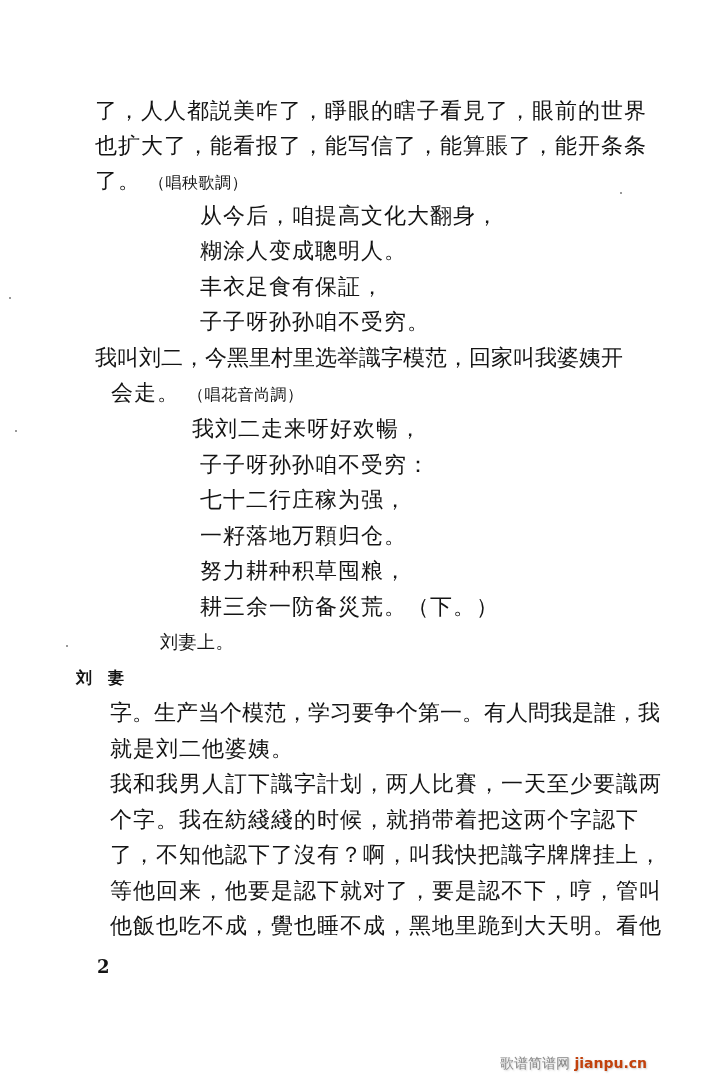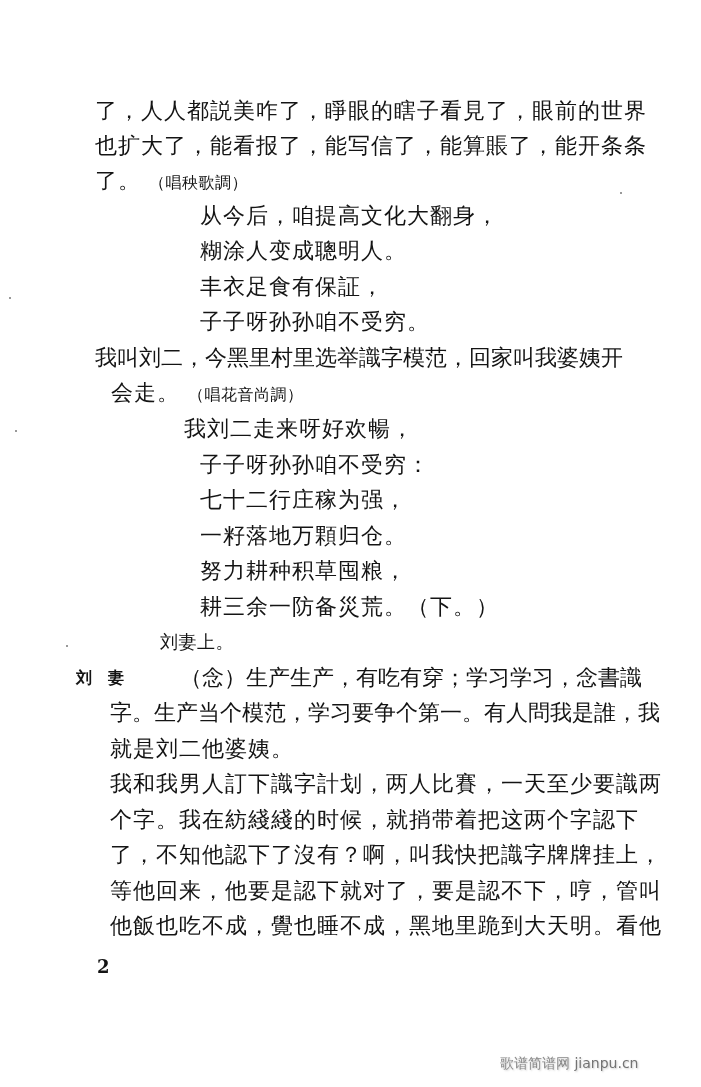--- a/index.html
+++ b/index.html
@@ -49,21 +49,22 @@
       position: absolute;
       left: 500px;
       top: 1055px;
       font-family: "DejaVu Sans", sans-serif;
       font-size: 14px;
       color: #888888;
       white-space: nowrap;
       text-shadow: 1px 1px 2px #cccccc;
     }
     .watermark .wm-domain {
-      color: #737373;
+      color: #c2410c;
+      font-weight: bold;
     }
     .speck {
       position: absolute;
       width: 2px; height: 2px;
       background: #777;
       border-radius: 1px;
     }
   </style>
 </head>
 <body>
@@ -81,31 +82,30 @@
   <div class="line" style="left:200px; top:237px;">糊涂人变成聰明人。</div>
   <div class="line" style="left:200px; top:273px;">丰衣足食有保証，</div>
   <div class="line" style="left:200px; top:308px;">子子呀孙孙咱不受穷。</div>
 
   <div class="line" style="left:95px; top:344px; letter-spacing:0px;">我叫刘二，今黑里村里选举識字模范，回家叫我婆姨开</div>
   <div class="line" style="left:111px; top:379px;">
     <span>会走。</span>
     <span class="small">（唱花音尚調）</span>
   </div>
 
-  <div class="line" style="left:184px; top:415px;">我刘二走来呀好欢暢，</div>
+  <div class="line" style="left:192px; top:415px;">我刘二走来呀好欢暢，</div>
   <div class="line" style="left:200px; top:451px;">子子呀孙孙咱不受穷：</div>
   <div class="line" style="left:200px; top:486px;">七十二行庄稼为强，</div>
   <div class="line" style="left:200px; top:522px;">一籽落地万顆归仓。</div>
   <div class="line" style="left:200px; top:557px;">努力耕种积草囤粮，</div>
   <div class="line" style="left:200px; top:593px;">耕三余一防备災荒。（下。）</div>
 
   <div class="line small" style="left:160px; top:628px; font-size:18px;">刘妻上。</div>
 
   <div class="speaker" style="left:76px; top:664px;">刘　妻</div>
-  <div class="line" style="left:180px; top:664px; letter-spacing:0px;">（念）生产生产，有吃有穿；学习学习，念書識</div>
   <div class="line" style="left:110px; top:699px; letter-spacing:0px;">字。生产当个模范，学习要争个第一。有人問我是誰，我</div>
   <div class="line" style="left:110px; top:735px;">就是刘二他婆姨。</div>
 
   <div class="line" style="left:110px; top:770px;">我和我男人訂下識字計划，两人比賽，一天至少要識两</div>
   <div class="line" style="left:110px; top:806px;">个字。我在紡綫綫的时候，就捎带着把这两个字認下</div>
   <div class="line" style="left:110px; top:841px;">了，不知他認下了沒有？啊，叫我快把識字牌牌挂上，</div>
   <div class="line" style="left:110px; top:877px;">等他回来，他要是認下就对了，要是認不下，哼，管叫</div>
   <div class="line" style="left:110px; top:912px;">他飯也吃不成，覺也睡不成，黑地里跪到大天明。看他</div>
 
   <div class="page-number">2</div>

